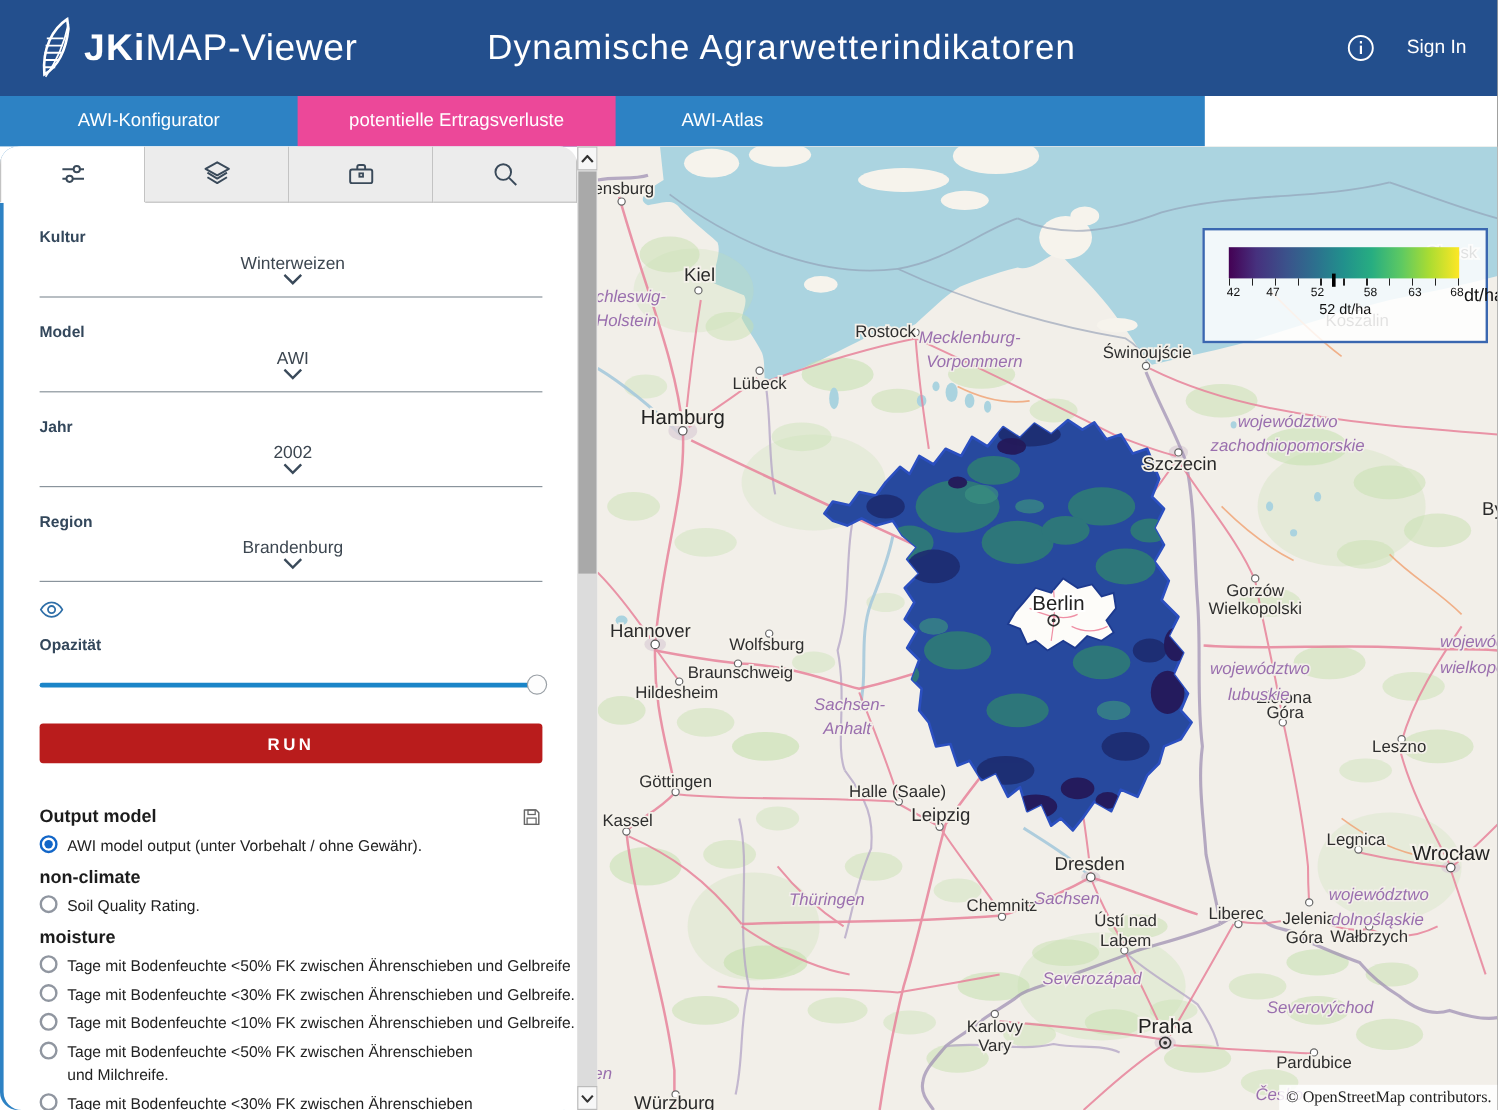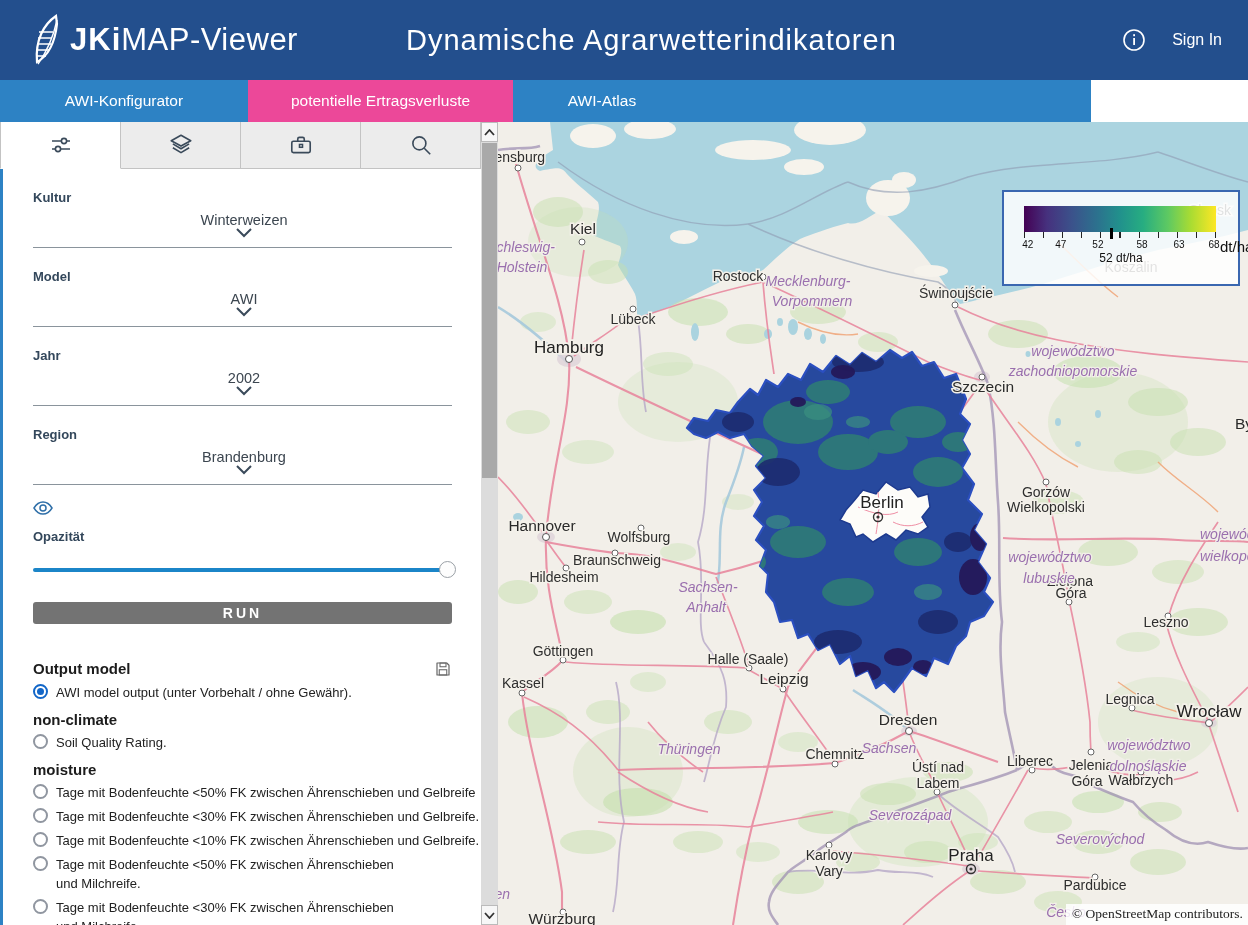--- a/index.html
+++ b/index.html
@@ -7,46 +7,46 @@
        font-family:"Liberation Sans",sans-serif;}
   
   .hdr{position:absolute;left:0;top:0;width:1248px;height:80px;background:#234f8d;color:#fff;}
   .logo{position:absolute;left:26px;top:14px;display:flex;align-items:center;height:52px;}
   .logo-jki{font-size:31px;font-weight:bold;letter-spacing:1px;margin-left:2px;}
   .logo-app{font-size:31px;font-weight:300;letter-spacing:.5px;}
   .hdr-title{position:absolute;left:406px;top:24px;font-size:29px;font-weight:300;letter-spacing:1px;white-space:nowrap;}
   .hdr-right{position:absolute;right:26px;top:0;height:80px;display:flex;align-items:center;gap:26px;}
   .signin{font-size:16px;cursor:pointer;}
   
-  .tabbar{position:absolute;left:0;top:80px;width:1091px;height:42px;background:#2d82c4;display:flex;color:#fff;}
+  .tabbar{position:absolute;left:0;top:80px;width:1004px;height:42px;background:#2d82c4;display:flex;color:#fff;}
   .ntab{height:42px;display:flex;align-items:center;justify-content:center;font-size:15.5px;cursor:pointer;}
   .ntab.t1{width:248px;}
   .ntab.t2{width:265px;background:#ec4899;}
   .ntab.t3{width:178px;}
   
   .sidebar{position:absolute;left:0;top:122px;width:481px;height:803px;background:#fff;
-           box-shadow:inset 3px 0 0 #2d82c4;overflow:hidden;}
+           box-shadow:inset 3px 0 0 #2d82c4;overflow:hidden;border-radius:15px;}
   .side-tabs{display:flex;height:47px;}
   .stab{flex:1;display:flex;align-items:center;justify-content:center;background:#ececec;
         border:1px solid #c3c3c3;border-top:none;cursor:pointer;}
   .stab+.stab{border-left:none;}
   .stab.active{background:#fff;border-bottom:1px solid #fff;}
   .side-body{padding:0 29px 0 33px;}
   .field{margin-top:21px;}
   .f-label{font-size:13px;font-weight:bold;color:#33475b;}
   .f-ctl{display:flex;align-items:center;justify-content:space-between;
          border-bottom:1px solid #8a949c;padding:7px 2px 9px 5px;cursor:pointer;flex-direction:column;}
   .f-val{font-size:14.5px;color:#3c4650;}
   .eye{margin-top:16px;}
   .op-label{margin-top:10px;font-size:13px;font-weight:bold;color:#33475b;}
   .slider{position:relative;margin-top:18px;height:16px;cursor:pointer;}
   .slider .track{position:absolute;left:0;right:0;top:6px;height:4px;background:#1b85c8;border-radius:2px;}
   .slider .knob{position:absolute;right:-4px;top:-1px;width:17px;height:17px;border-radius:50%;
                 background:#fdfdfd;border:1px solid #9aa0a6;box-sizing:border-box;}
-  .run{margin-top:24px;width:100%;height:22px;background:#737373;color:#fff;border:none;border-radius:3px;
+  .run{margin-top:24px;width:100%;height:33px;background:#b91c1c;color:#fff;border:none;border-radius:3px;
        font-size:14px;font-weight:bold;letter-spacing:3px;cursor:pointer;font-family:"Liberation Sans",sans-serif;}
   .out-head{margin-top:36px;display:flex;align-items:flex-start;justify-content:space-between;}
   .h-sec{font-size:15px;font-weight:bold;color:#1c1c1c;}
   .grp-head{font-size:15px;font-weight:bold;color:#1c1c1c;margin-top:9px;}
   .radio-row{display:flex;align-items:flex-start;margin-top:5px;cursor:pointer;}
   .radio{flex:0 0 15px;width:15px;height:15px;border-radius:50%;border:2px solid #9096a0;
          box-sizing:border-box;margin:1px 8px 0 0;position:relative;background:#fff;}
   .radio.sel{border-color:#1266c8;}
   .radio.sel::after{content:"";position:absolute;left:2px;top:2px;width:7px;height:7px;border-radius:50%;background:#1266c8;}
   .r-txt{font-size:13px;color:#222;line-height:19px;white-space:nowrap;}

